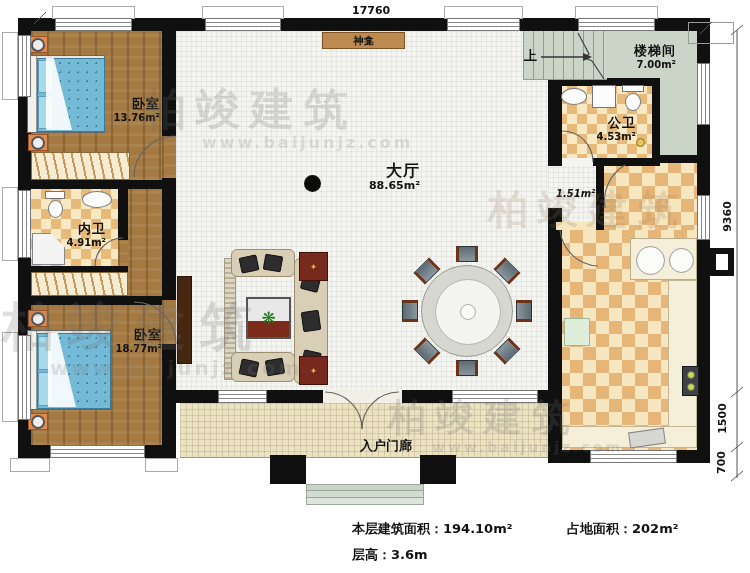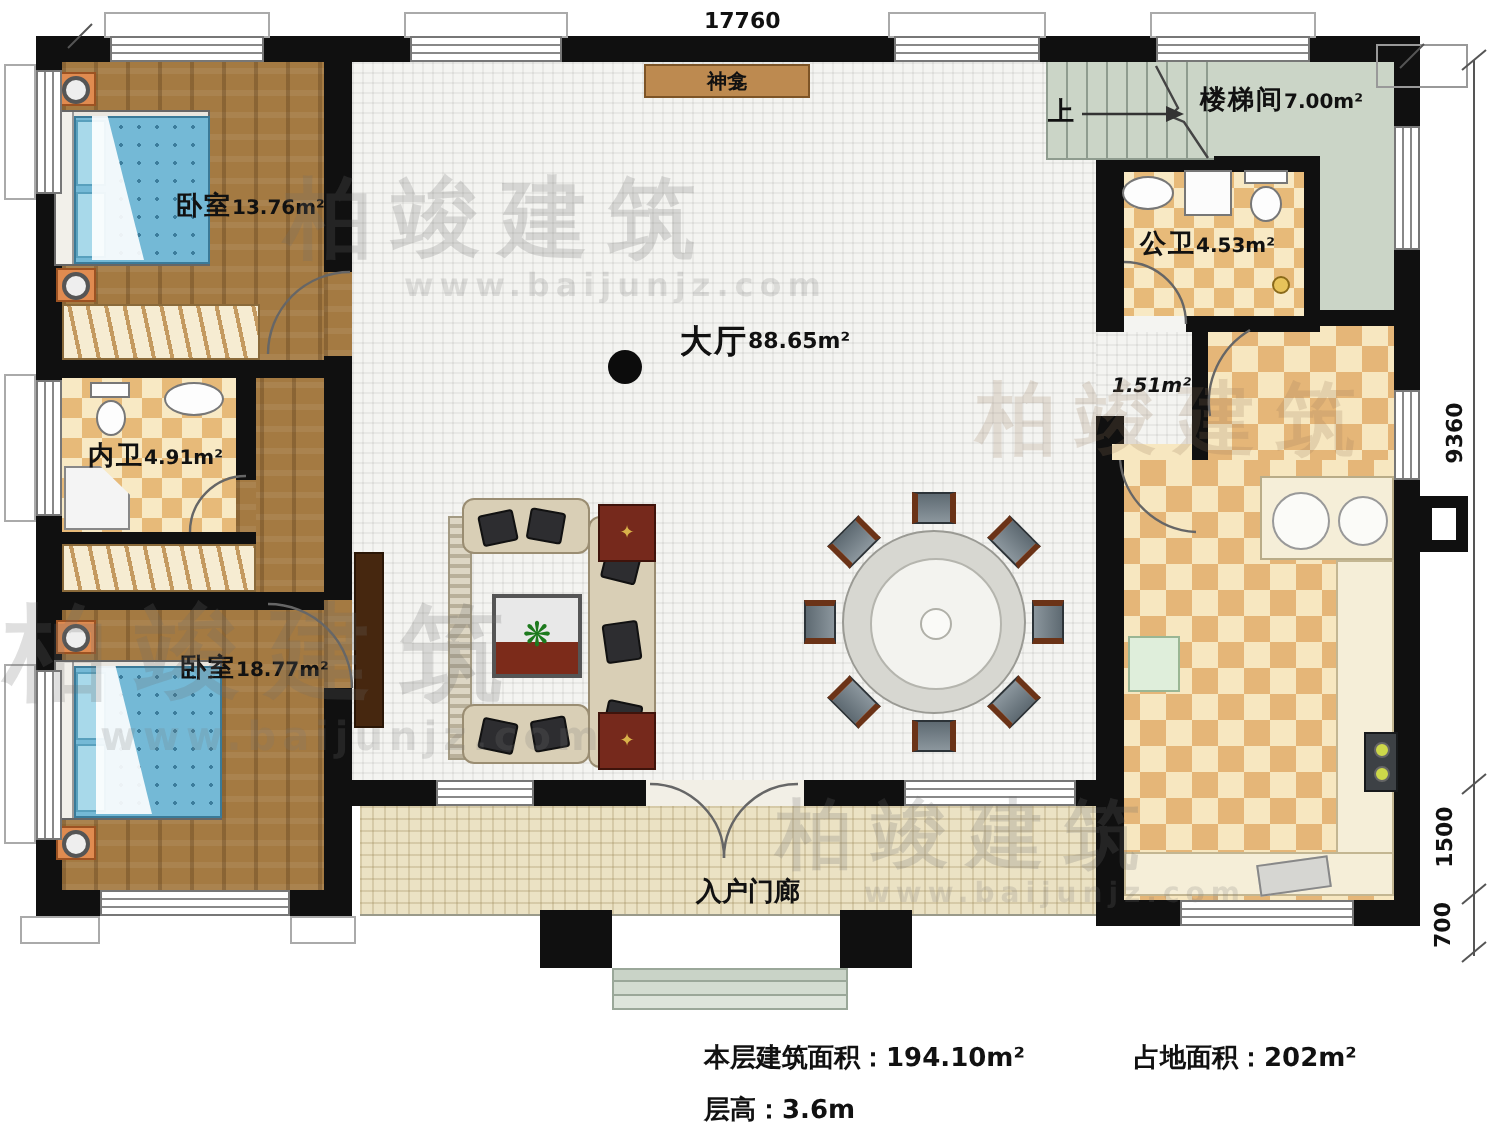--- a/index.html
+++ b/index.html
@@ -18,21 +18,21 @@
   .checker-lg{background:repeating-conic-gradient(#e5b678 0% 25%,#f7e7c0 0% 50%);background-size:26px 26px;}
   .floor-green{background:#cbd5c7;}
   .floor-porch{background-color:#ebe2c4;
     background-image:linear-gradient(rgba(150,130,80,.25) 1px,transparent 1px),
                      linear-gradient(90deg,rgba(150,130,80,.25) 1px,transparent 1px);
     background-size:6px 6px;border-bottom:1px solid #9a9a8a;}
   .window{position:absolute;background:#fff;border:1px solid #777;box-sizing:border-box;}
   .win-h{background-image:linear-gradient(#888 1px,transparent 1px);background-size:100% 4px;background-position:0 3px;}
   .win-v{background-image:linear-gradient(90deg,#888 1px,transparent 1px);background-size:4px 100%;background-position:3px 0;}
   .sill{position:absolute;background:#fff;border:1px solid #aaa;box-sizing:border-box;}
-  .room-label{position:absolute;display:flex;flex-direction:row;align-items:center;line-height:1.15;z-index:40;}
+  .room-label{position:absolute;display:flex;flex-direction:column;align-items:flex-end;line-height:1.15;z-index:40;}
   .rname{font-weight:bold;font-size:13px;letter-spacing:1px;white-space:nowrap;}
   .rarea{font-weight:bold;font-size:10px;white-space:nowrap;}
   .small-label{position:absolute;font-weight:bold;font-size:10px;z-index:40;white-space:nowrap;font-style:italic;}
   .hatch{background-color:#f6ecd2;
     background-image:repeating-linear-gradient(78deg,transparent 0 7px,#c49a60 7px 9px);
     border:1px solid #8a6a3a;box-sizing:border-box;}
   .beige{background:#d9cfb6;border:1px solid #9a8d72;box-sizing:border-box;border-radius:6px;}
   .cushion{position:absolute;background:#2d2d30;border:1px solid #111;border-radius:2px;}
   .rug{position:absolute;background:#76291c;border:1px solid #3f130b;display:flex;align-items:center;justify-content:center;color:#d9b24a;font-size:9px;}
   .orange-stand{position:absolute;background:#e08b50;border:1px solid #9c5222;box-sizing:border-box;display:flex;align-items:center;justify-content:center;}
@@ -287,21 +287,21 @@
   </div>
   <div class="room-label" style="left:44px;top:222px;width:62px;">
     <span class="rname">内卫</span>
     <span class="rarea">4.91m²</span>
   </div>
   <div class="room-label" style="left:90px;top:328px;width:72px;">
     <span class="rname">卧室</span>
     <span class="rarea">18.77m²</span>
   </div>
   <div class="small-label" style="left:556px;top:188px;">1.51m²</div>
-  <div class="abs" style="left:348px;top:437px;font-size:13px;font-weight:bold;z-index:40;white-space:nowrap;">入户门廊</div>
+  <div class="abs" style="left:360px;top:437px;font-size:13px;font-weight:bold;z-index:40;white-space:nowrap;">入户门廊</div>
 
   <div class="watermark" style="left:142px;top:80px;">
     <span class="wm-brand" style="font-size:44px;">柏竣建筑</span>
     <span class="wm-url" style="font-size:16px;margin-left:60px;margin-top:-6px;">www.baijunjz.com</span>
   </div>
   <div class="watermark" style="left:2px;top:292px;">
     <span class="wm-brand" style="font-size:52px;letter-spacing:14px;">柏竣建筑</span>
     <span class="wm-url" style="font-size:20px;margin-left:48px;margin-top:-6px;">www.baijunjz.com</span>
   </div>
   <div class="watermark" style="left:488px;top:182px;">

